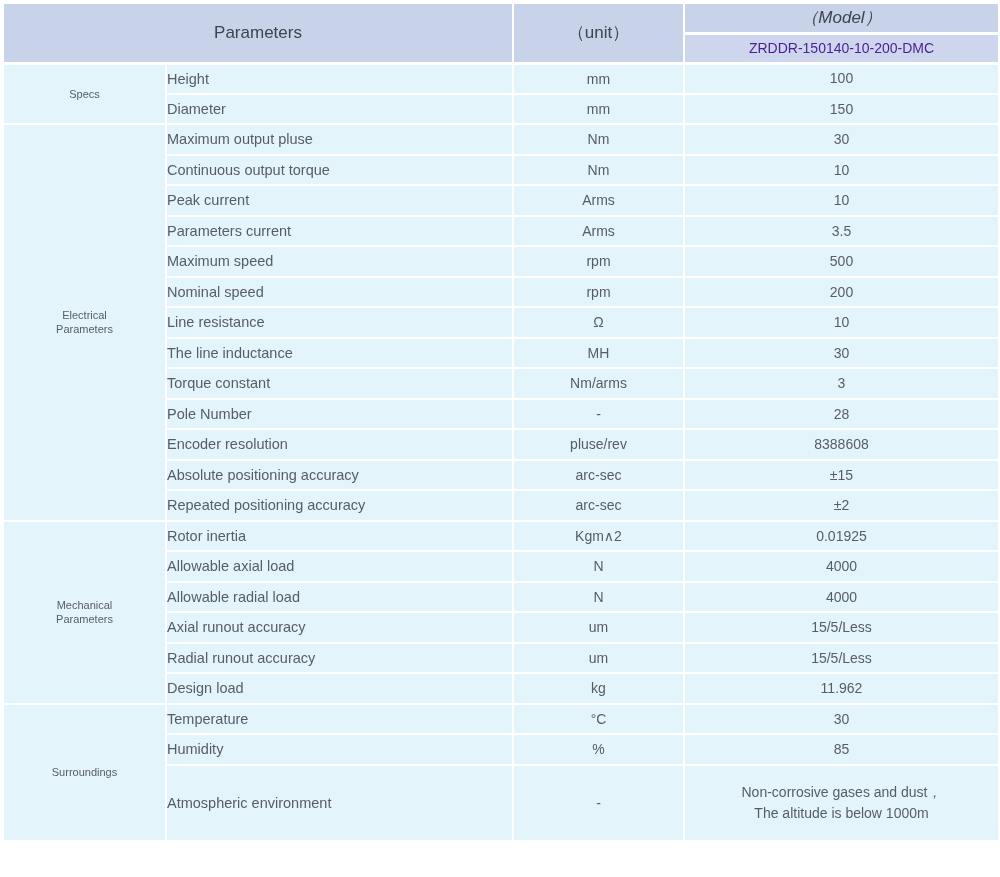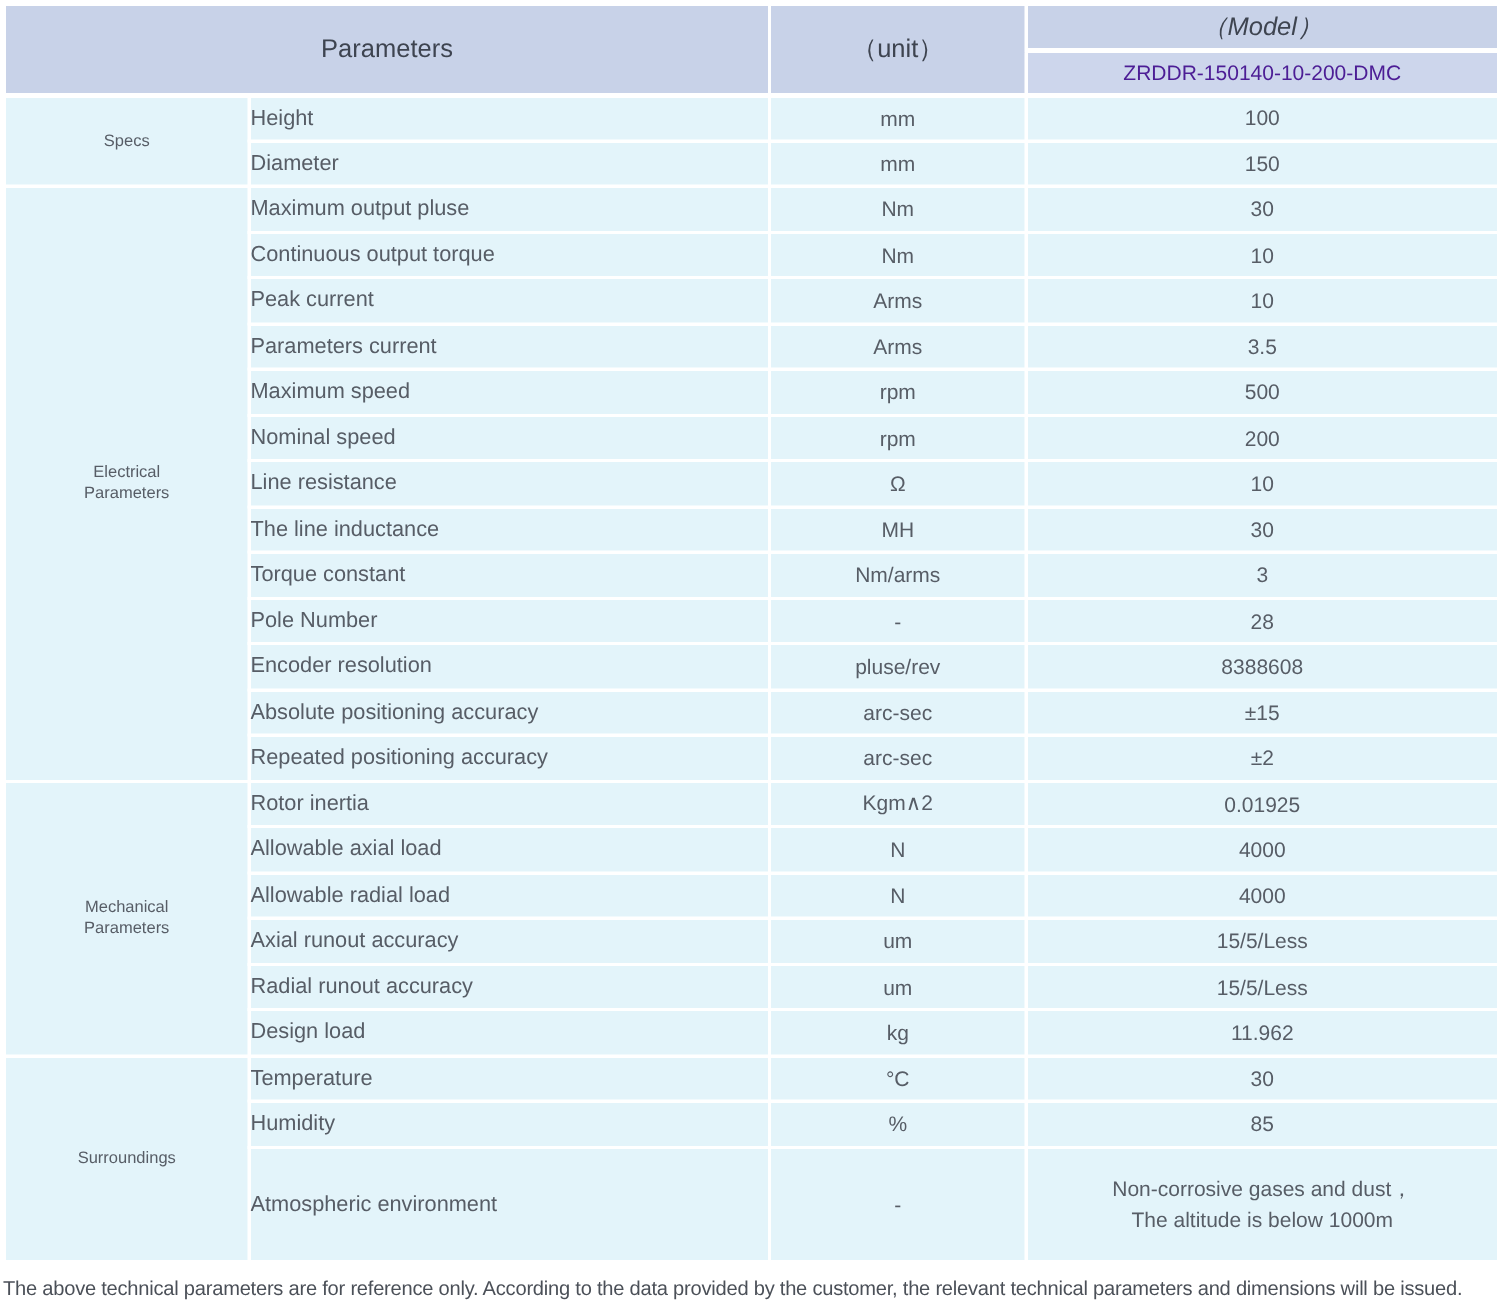--- a/index.html
+++ b/index.html
@@ -219,14 +219,13 @@
         </tr>
         <tr class="tall">
           <td class="param">Atmospheric environment</td>
           <td class="unit">-</td>
           <td class="val">Non-corrosive gases and dust，
 The altitude is below 1000m</td>
         </tr>
       </tbody>
   </table>
 
-  <div class="footnote">The above technical parameters are for reference only. According to the data provided by the customer, the relevant technical parameters and dimensions will be issued.</div>
 </div>
 
 </body></html>

